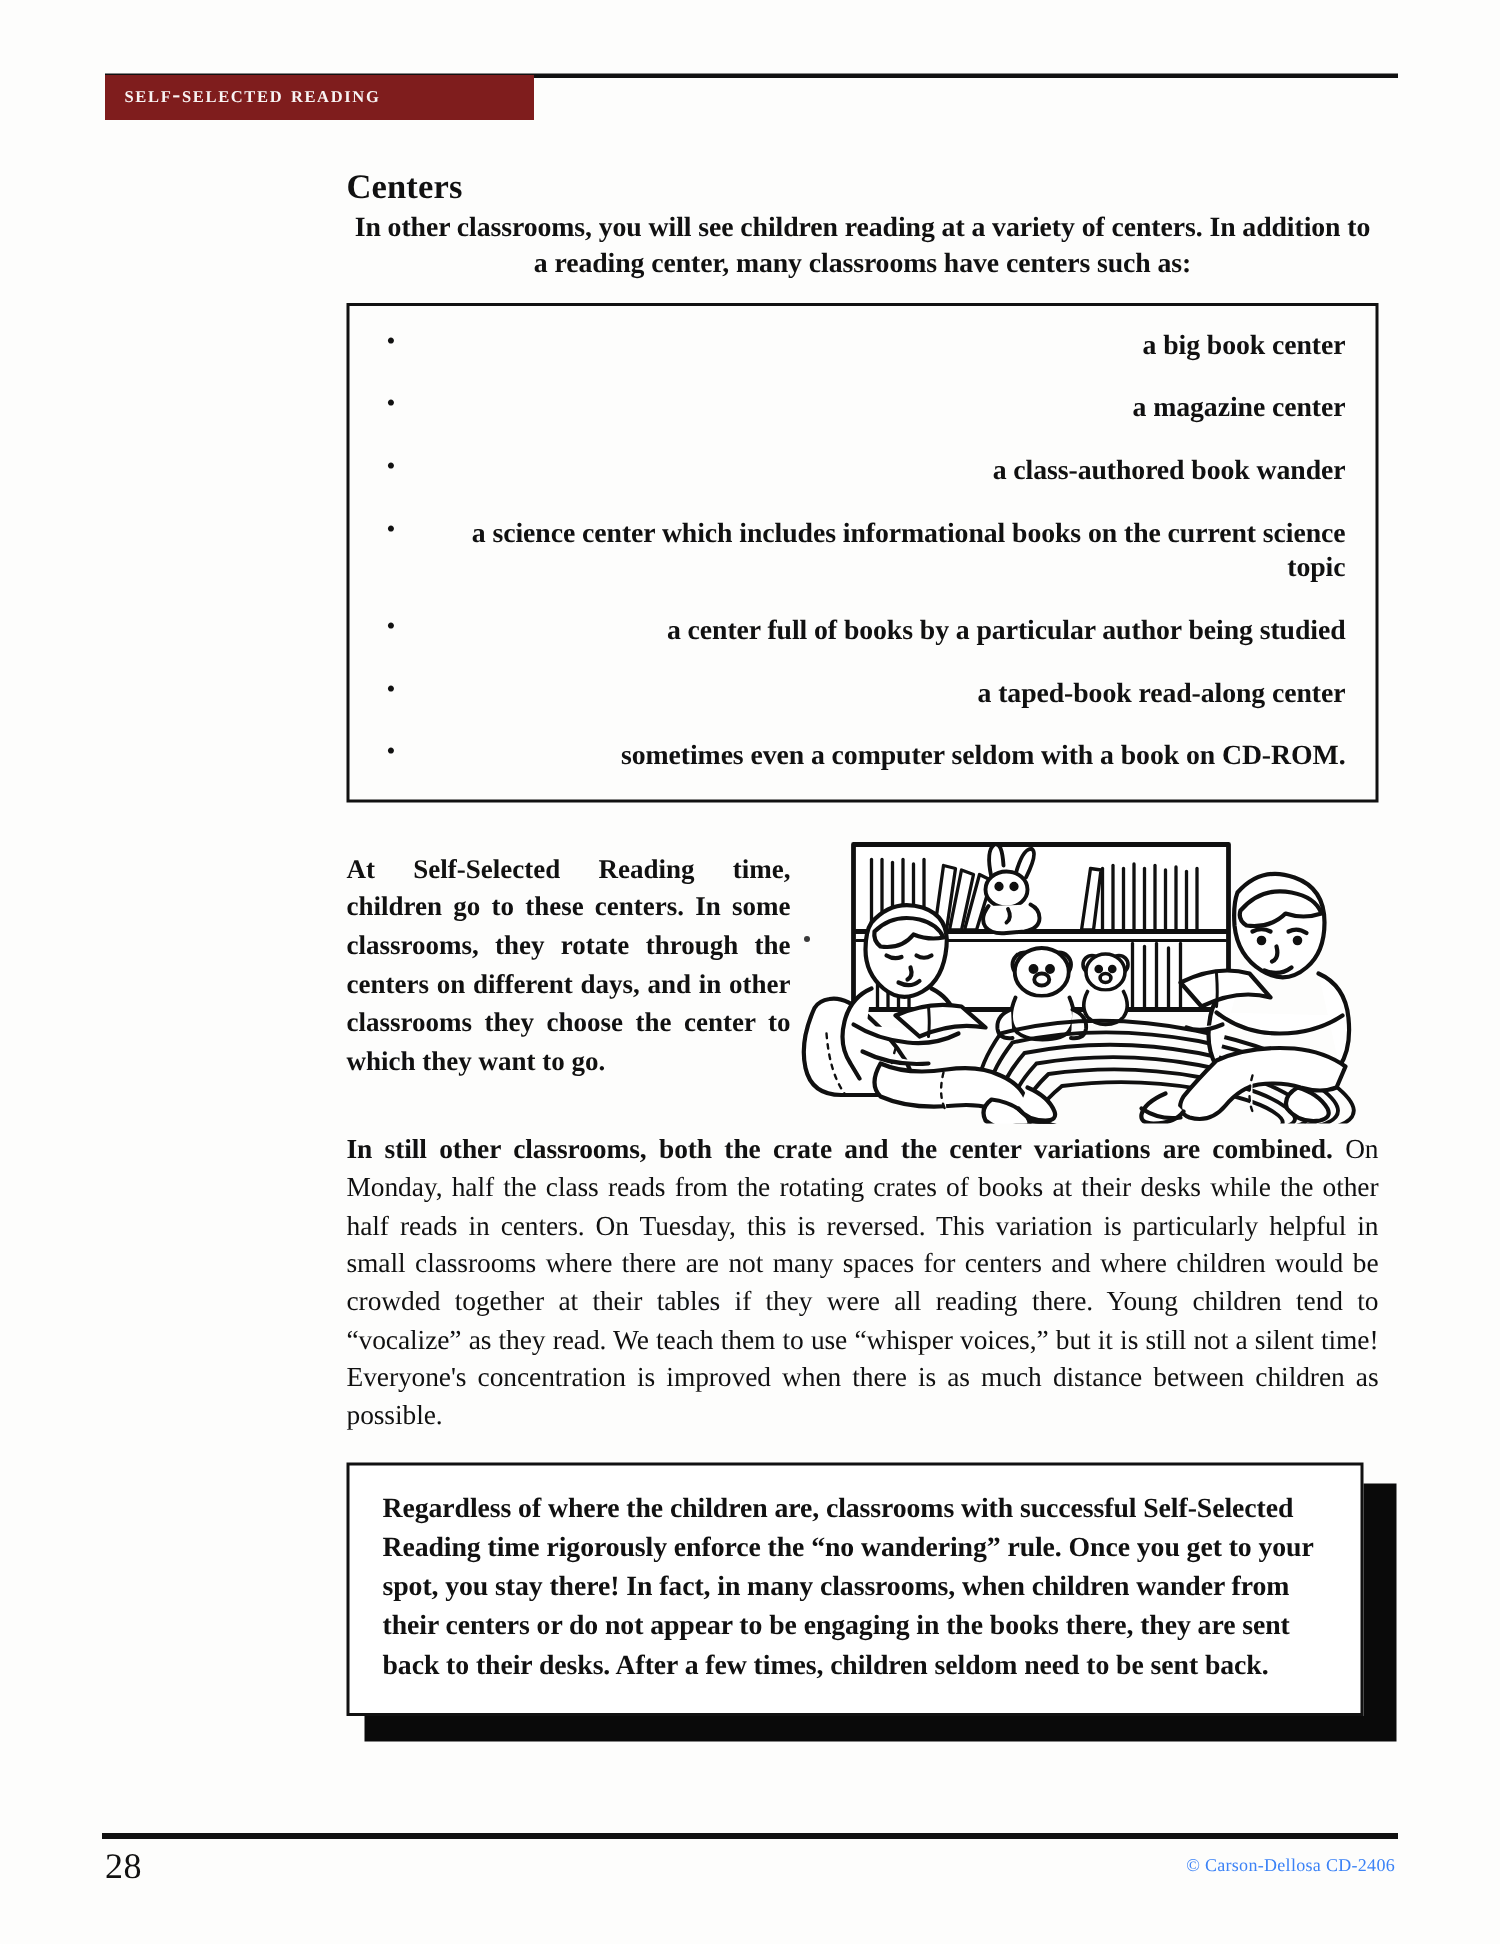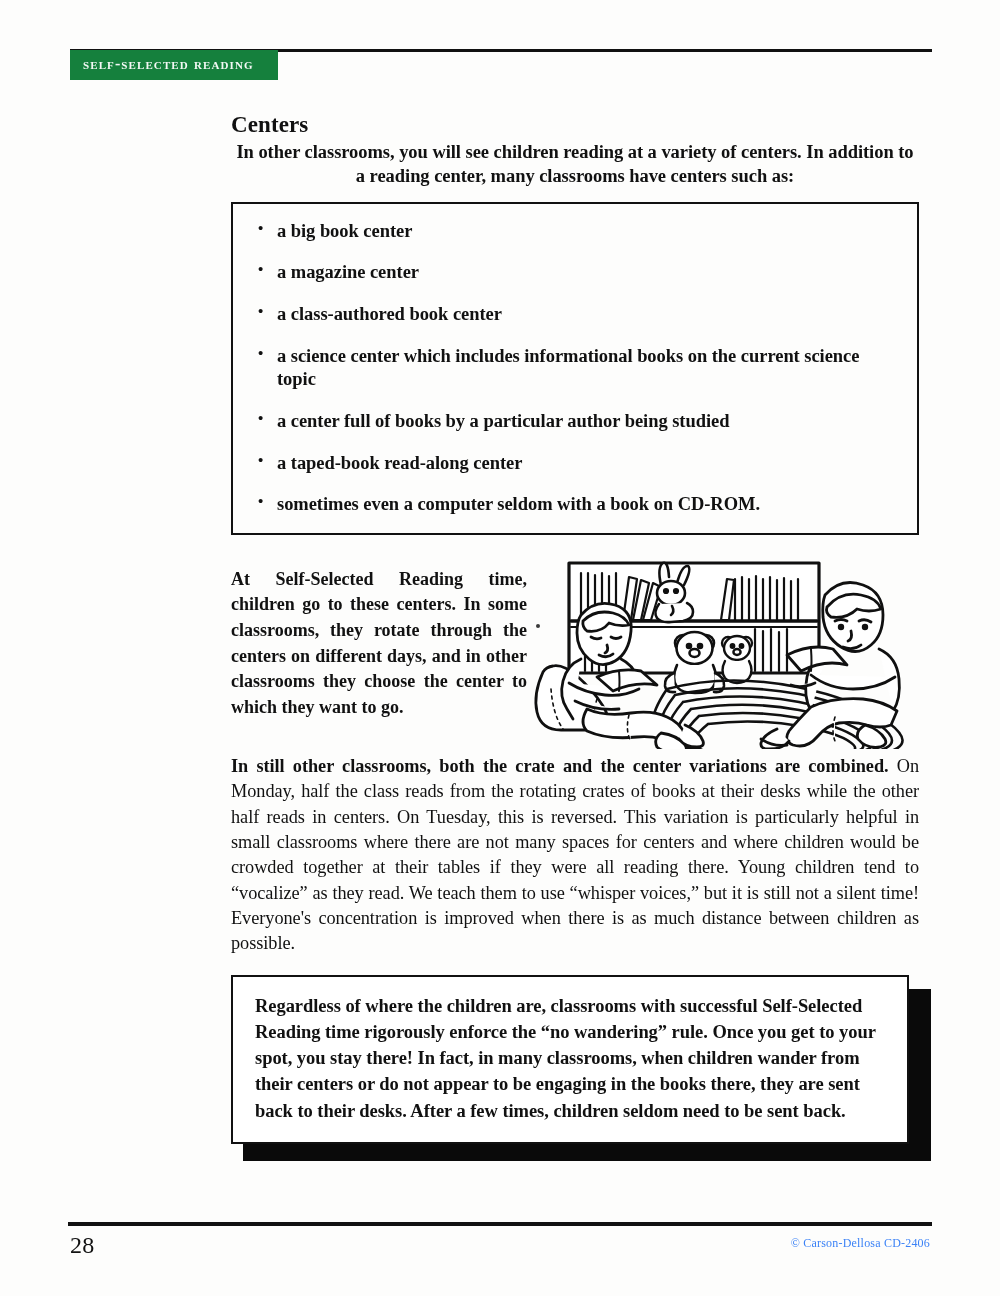--- a/index.html
+++ b/index.html
@@ -28,23 +28,23 @@
     left: 70px;
     top: 49px;
     width: 862px;
     height: 3px;
     background: #111;
   }
   .header-tab {
     position: absolute;
     left: 70px;
     top: 50px;
-    width: 208px;
+    width: 286px;
     height: 30px;
-    background: #15803d;
+    background: #7f1d1d;
     overflow: hidden;
   }
   .header-tab-label {
     position: absolute;
     left: 13px;
     top: 5px;
     color: #ffffff;
     font-family: "Liberation Serif", "DejaVu Serif", serif;
     font-weight: bold;
     font-size: 16px;
@@ -94,20 +94,21 @@
     padding: 0;
   }
   ul.bullets li {
     position: relative;
     padding-left: 24px;
     margin: 0 0 18px 0;
     font-size: 18.5px;
     font-weight: bold;
     line-height: 1.28;
     letter-spacing: -0.05px;
+    text-align: right;
   }
   ul.bullets li:last-child { margin-bottom: 2px; }
   ul.bullets li::before {
     content: "\2022";
     position: absolute;
     left: 5px;
     top: -1px;
     font-size: 15px;
   }
 
@@ -233,21 +234,21 @@
   <div class="content">
 
     <h2 class="section-title">Centers</h2>
 
     <p class="lead">In other classrooms, you will see children reading at a variety of centers. In addition to a reading center, many classrooms have centers such as:</p>
 
     <div class="bullet-box">
       <ul class="bullets">
         <li>a big book center</li>
         <li>a magazine center</li>
-        <li>a class-authored book center</li>
+        <li>a class-authored book wander</li>
         <li>a science center which includes informational books on the current science topic</li>
         <li>a center full of books by a particular author being studied</li>
         <li>a taped-book read-along center</li>
         <li>sometimes even a computer seldom with a book on CD-ROM.</li>
       </ul>
     </div>
 
     <div class="figure-row">
       <p class="wrap-text">At Self-Selected Reading time, children go to these centers. In some classrooms, they rotate through the centers on different days, and in other classrooms they choose the center to which they want to go.</p>
 

